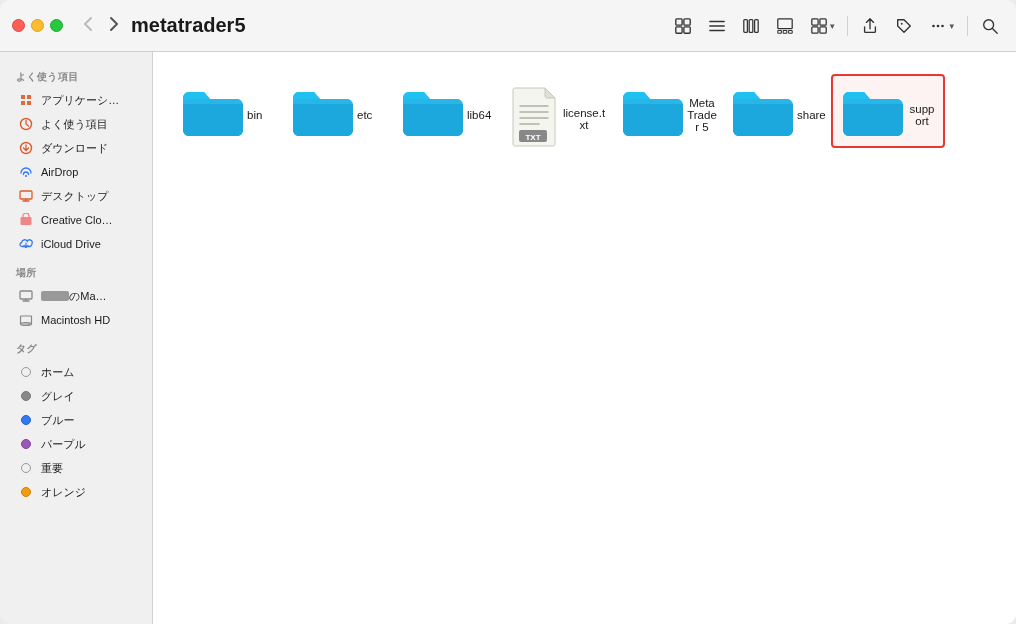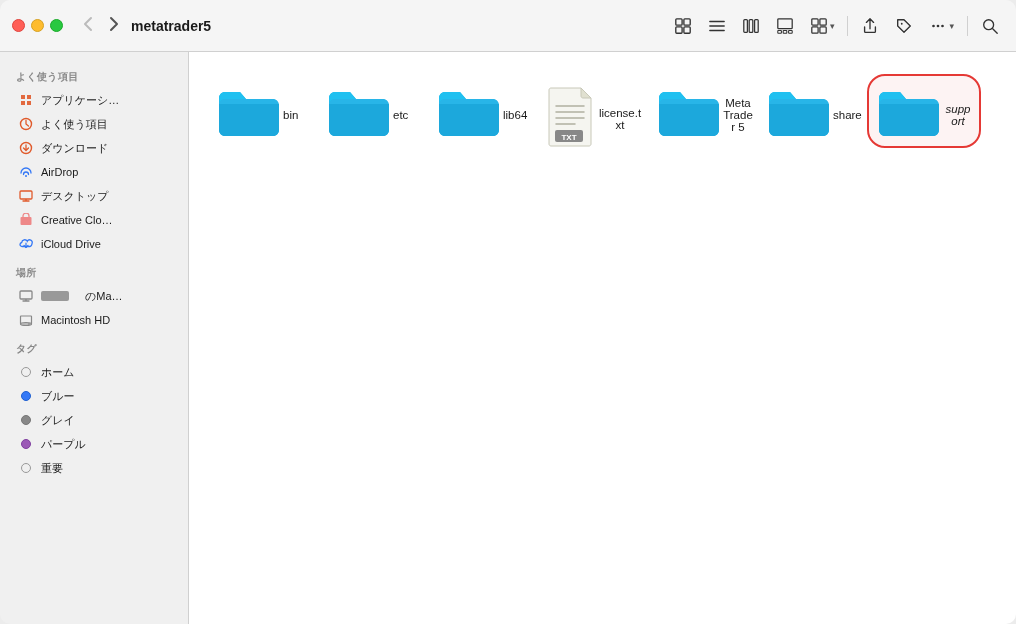--- a/index.html
+++ b/index.html
@@ -41,21 +41,21 @@
       background: none;
       border: none;
       cursor: pointer;
       font-size: 16px;
       color: #666;
       padding: 2px 4px;
       line-height: 1;
     }
     .nav-btn.disabled { color: #ccc; cursor: default; }
     .path-title {
-      font-size: 14px;
+      font-size: 20px;
       font-weight: 600;
       color: #1a1a1a;
       margin-right: auto;
     }
     .toolbar-icons {
       display: flex;
       align-items: center;
       gap: 6px;
     }
     .toolbar-icon-btn {
@@ -78,21 +78,21 @@
       margin: 0 2px;
     }
     
     .main-area {
       display: flex;
       flex: 1;
       overflow: hidden;
     }
     
     .sidebar {
-      width: 189px;
+      width: 153px;
       background: #f0f0f0;
       border-right: 1px solid #d0d0d0;
       overflow-y: auto;
       padding: 8px 0;
       flex-shrink: 0;
     }
     .sidebar::-webkit-scrollbar { width: 6px; }
     .sidebar::-webkit-scrollbar-thumb { background: #ccc; border-radius: 3px; }
     .sidebar-section-label {
       font-size: 10px;
@@ -147,22 +147,21 @@
       flex-direction: row;
       align-items: center;
       cursor: pointer;
       padding: 8px 6px 6px;
       border-radius: 6px;
       width: 110px;
     }
     .file-item.selected-red {
       outline: 2px solid #e53935;
       background: rgba(229,57,53,0.06);
-      border-radius: 16px;
-      font-style: italic;
+      border-radius: 2px;
     }
     .file-label {
       font-size: 11.5px;
       color: #1a1a1a;
       margin-top: 5px;
       text-align: center;
       word-break: break-all;
     }
     
     .folder-icon {
@@ -362,21 +361,21 @@
     <div class="sidebar-section-label">場所</div>
 
     <div class="sidebar-item">
       <span class="si-icon">
         <svg width="14" height="14" viewBox="0 0 14 14" fill="none">
           <rect x="1" y="2" width="12" height="8" rx="1" stroke="#888" stroke-width="1.3"></rect>
           <line x1="4" y1="12" x2="10" y2="12" stroke="#888" stroke-width="1.3" stroke-linecap="round"></line>
           <line x1="7" y1="10" x2="7" y2="12" stroke="#888" stroke-width="1.3"></line>
         </svg>
       </span>
-      <span class="si-label" style="display:flex;align-items:center;gap:16px;">
+      <span class="si-label" style="display:flex;align-items:center;gap:0;">
         <span style="background:#999;border-radius:2px;width:28px;height:10px;display:inline-block;"></span>
         <span>のMa…</span>
       </span>
     </div>
 
     <div class="sidebar-item">
       <span class="si-icon">
         <svg width="14" height="14" viewBox="0 0 14 14" fill="none">
           <ellipse cx="7" cy="11" rx="5.5" ry="1.5" stroke="#888" stroke-width="1.2"></ellipse>
           <rect x="1.5" y="3" width="11" height="8" rx="0.5" stroke="#888" stroke-width="1.2"></rect>
@@ -390,47 +389,53 @@
 
     <div class="sidebar-item">
       <span class="si-icon">
         <div class="tag-dot" style="background:transparent;border:1.5px solid #999;width:10px;height:10px;border-radius:50%;"></div>
       </span>
       <span class="si-label">ホーム</span>
     </div>
 
     <div class="sidebar-item">
       <span class="si-icon">
+        <div class="tag-dot" style="background:#888888;border-color:#777;width:10px;height:10px;border-radius:50%;"></div>
+      </span>
+      <span class="si-label">グレイ</span>
+    </div>
+
+    <div class="sidebar-item">
+      <span class="si-icon">
         <div class="tag-dot" style="background:#3478f6;border-color:#2060d0;width:10px;height:10px;border-radius:50%;"></div>
       </span>
       <span class="si-label">ブルー</span>
     </div>
 
     <div class="sidebar-item">
       <span class="si-icon">
-        <div class="tag-dot" style="background:#888888;border-color:#777;width:10px;height:10px;border-radius:50%;"></div>
-      </span>
-      <span class="si-label">グレイ</span>
-    </div>
-
-    <div class="sidebar-item">
-      <span class="si-icon">
         <div class="tag-dot" style="background:#9b59b6;border-color:#8040a0;width:10px;height:10px;border-radius:50%;"></div>
       </span>
       <span class="si-label">パープル</span>
     </div>
 
     <div class="sidebar-item">
       <span class="si-icon">
         <div class="tag-dot" style="background:transparent;border:1.5px solid #999;width:10px;height:10px;border-radius:50%;"></div>
       </span>
       <span class="si-label">重要</span>
     </div>
 
 
+    <div class="sidebar-item">
+      <span class="si-icon">
+        <div class="tag-dot" style="background:#f39c12;border-color:#d08000;width:10px;height:10px;border-radius:50%;"></div>
+      </span>
+      <span class="si-label">オレンジ</span>
+    </div>
   </div>
 
   <div class="content">
     <div class="file-grid">
 
       <div class="file-item">
         <div class="folder-icon">
           <svg width="68" height="56" viewBox="0 0 68 56" fill="none" xmlns="http://www.w3.org/2000/svg">
             <path d="M4 14C4 10.69 6.69 8 10 8H25L31 15H58C61.31 15 64 17.69 64 21V46C64 49.31 61.31 52 58 52H10C6.69 52 4 49.31 4 46V14Z" fill="#28b5e8"></path>
             <path d="M4 20H64V46C64 49.31 61.31 52 58 52H10C6.69 52 4 49.31 4 46V20Z" fill="#1ca8dc"></path>

